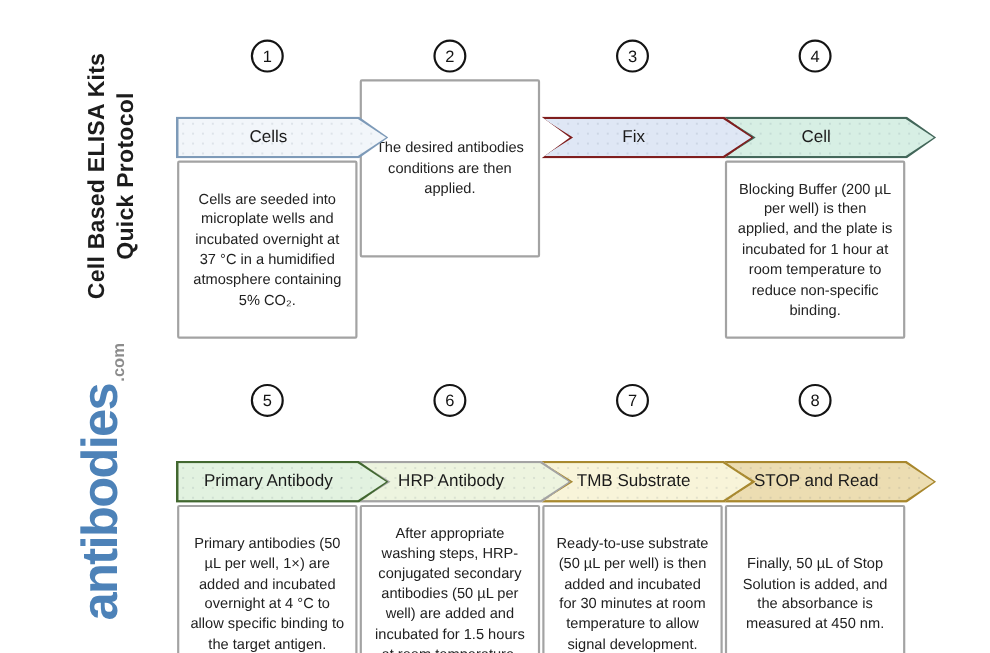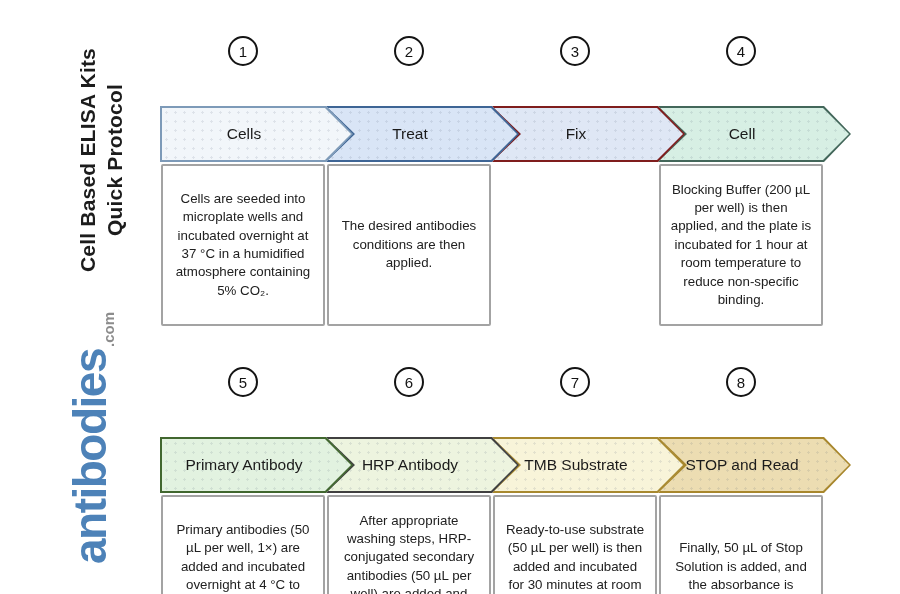--- a/index.html
+++ b/index.html
@@ -80,21 +80,21 @@
     background: #ffffff;
     display: flex;
     align-items: center;
     justify-content: center;
     font-size: 15px;
     color: #141414;
   }
 
   .chev {
     position: relative;
-    height: 56px;
+    height: 38px;
     width: calc(100% + 27px);
     margin-top: 40px;
   }
   .chev-outer {
     position: absolute;
     inset: 0;
     clip-path: polygon(0 0, calc(100% - 27px) 0, 100% 50%, calc(100% - 27px) 100%, 0 100%, 26px 50%);
   }
   .chev.first .chev-outer {
     clip-path: polygon(0 0, calc(100% - 27px) 0, 100% 50%, calc(100% - 27px) 100%, 0 100%);
@@ -175,27 +175,20 @@
           <div class="desc-text">Cells are seeded into microplate wells and incubated overnight at 37 °C in a humidified atmosphere containing 5% CO₂.</div>
         </div>
       </div>
 
       <div class="step-col">
         <div class="circle-wrap">
             <div class="num-circle">
               <span>2</span>
             </div>
           </div>
-        <div class="chev z3">
-          <div class="chev-outer" style="background: rgb(62, 101, 149);">
-            <div class="chev-inner" style="background-color: rgb(217, 229, 246);">
-              <span class="chev-label">Treat</span>
-            </div>
-          </div>
-        </div>
         <div class="desc-box">
           <div class="desc-text">The desired antibodies conditions are then applied.</div>
         </div>
       </div>
 
       <div class="step-col">
         <div class="circle-wrap">
             <div class="num-circle">
               <span>3</span>
             </div>
@@ -249,21 +242,21 @@
         </div>
       </div>
 
       <div class="step-col">
         <div class="circle-wrap">
             <div class="num-circle">
               <span>6</span>
             </div>
           </div>
         <div class="chev z3">
-          <div class="chev-outer" style="background: #404040;">
+          <div class="chev-outer" style="background: #a3a3a3;">
             <div class="chev-inner" style="background-color: rgb(237, 244, 223);">
               <span class="chev-label">HRP Antibody</span>
             </div>
           </div>
         </div>
         <div class="desc-box">
           <div class="desc-text">After appropriate washing steps, HRP-conjugated secondary antibodies (50 µL per well) are added and incubated for 1.5 hours at room temperature.</div>
         </div>
       </div>
 

